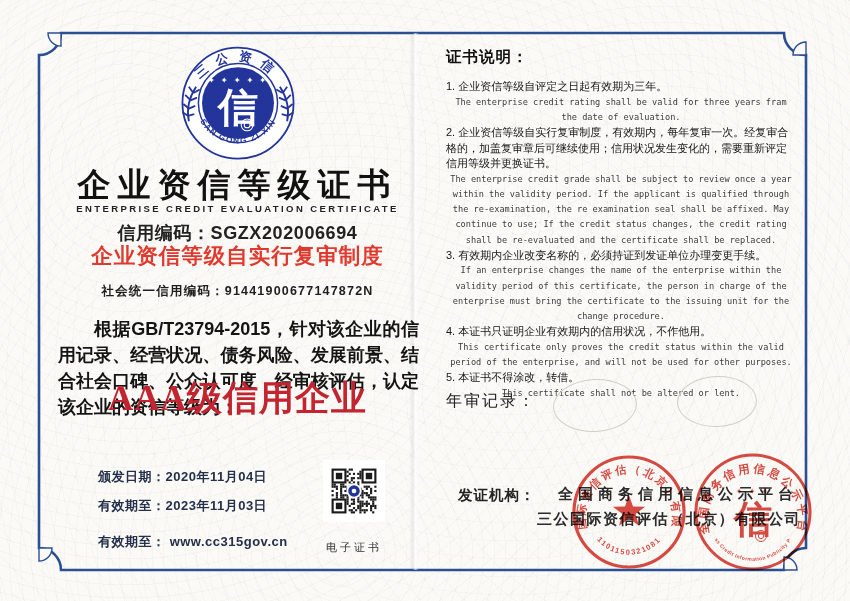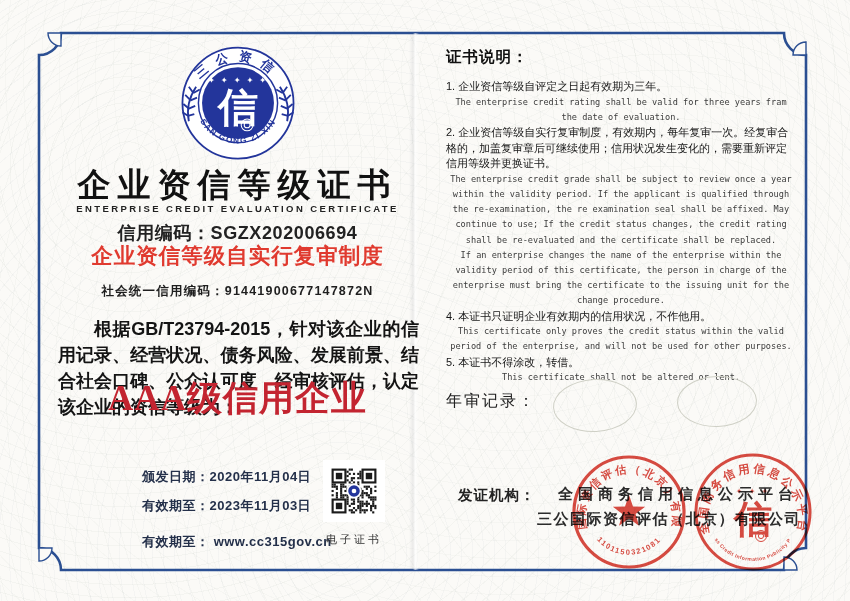--- a/index.html
+++ b/index.html
@@ -51,25 +51,25 @@
     position:absolute; left:8px; right:6px; top:283px;
     font-size:18px; font-weight:bold; line-height:26px; text-indent:2em;
     text-align:justify; color:#141414;
   }
   .rating{
     position:absolute; left:0; right:0; top:342px; text-align:center;
     font-family:"Liberation Serif","DejaVu Serif",serif; font-weight:bold;
     font-size:35px; color:#c32430; letter-spacing:1px; white-space:nowrap;
   }
   .dates{ position:absolute; left:48px; top:435px; font-size:13px; font-weight:bold; color:#24304a; }
-  .dates .row{ margin-bottom:11px; letter-spacing:.5px;margin-left:44px; }
+  .dates .row{ margin-bottom:11px; letter-spacing:.5px; }
   .dates .row-query{ margin-top:18px; }
   .qr-block{ position:absolute; left:272px; top:427px; width:64px; text-align:center; }
   .qr-caption{
-    margin-top:6px; font-family:"Liberation Serif","DejaVu Serif",serif;
+    margin-top:14px; font-family:"Liberation Serif","DejaVu Serif",serif;
     font-size:11px; letter-spacing:3px; color:#333;
   }
   
   .page-right{ position:absolute; left:433px; top:33px; width:373px; height:384px; }
   .instr-title{ position:absolute; left:13px; top:14px; font-size:15.5px; font-weight:bold; color:#111; letter-spacing:1px; }
   .instructions{ position:absolute; left:13px; right:10px; top:46px; }
   .instructions .cn{ font-size:11px; font-weight:normal; color:#161616; line-height:15.6px; }
   .instructions .en{
     font-family:"DejaVu Sans Mono","Liberation Mono",monospace;
     font-size:8.6px; color:#3c3c3c; line-height:15.2px; letter-spacing:0;text-align:center;
@@ -310,20 +310,21 @@
   <div class="instructions">
       <div>
       <div class="cn">1. 企业资信等级自评定之日起有效期为三年。</div>
       <div class="en">The enterprise credit rating shall be valid for three years fram the date of evaluation.</div>
     </div>
       <div>
       <div class="cn">2. 企业资信等级自实行复审制度，有效期内，每年复审一次。经复审合格的，加盖复审章后可继续使用；信用状况发生变化的，需要重新评定信用等级并更换证书。</div>
       <div class="en">The enterprise credit grade shall be subject to review once a year within the validity period. If the applicant is qualified through the re-examination, the re examination seal shall be affixed. May continue to use; If the credit status changes, the credit rating shall be re-evaluated and the certificate shall be replaced.</div>
     </div>
       <div>
+      <div class="cn">3. 有效期内企业改变名称的，必须持证到发证单位办理变更手续。</div>
       <div class="en">If an enterprise changes the name of the enterprise within the validity period of this certificate, the person in charge of the enterprise must bring the certificate to the issuing unit for the change procedure.</div>
     </div>
       <div>
       <div class="cn">4. 本证书只证明企业有效期内的信用状况，不作他用。</div>
       <div class="en">This certificate only proves the credit status within the valid period of the enterprise, and will not be used for other purposes.</div>
     </div>
       <div>
       <div class="cn">5. 本证书不得涂改，转借。</div>
       <div class="en">This certificate shall not be altered or lent.</div>
     </div>

